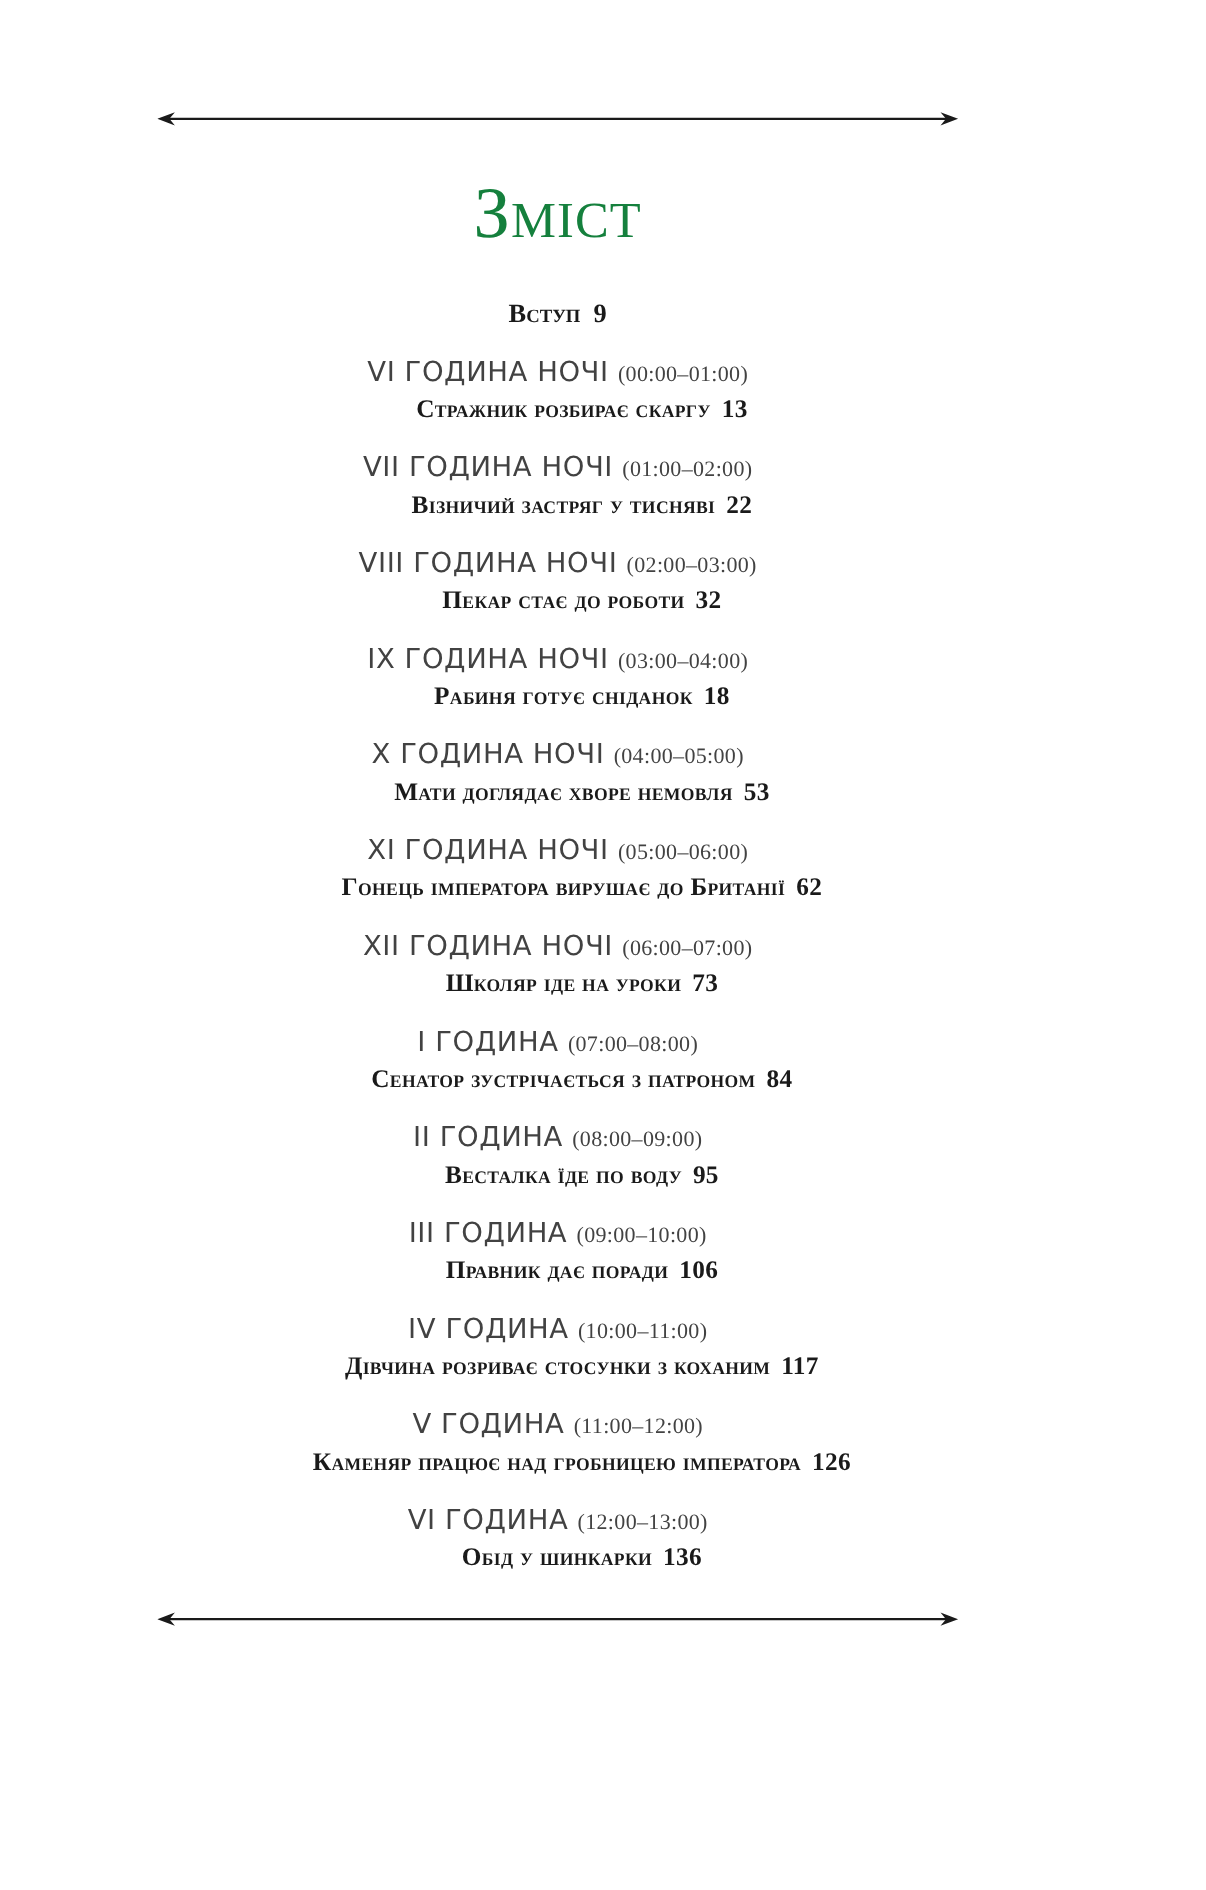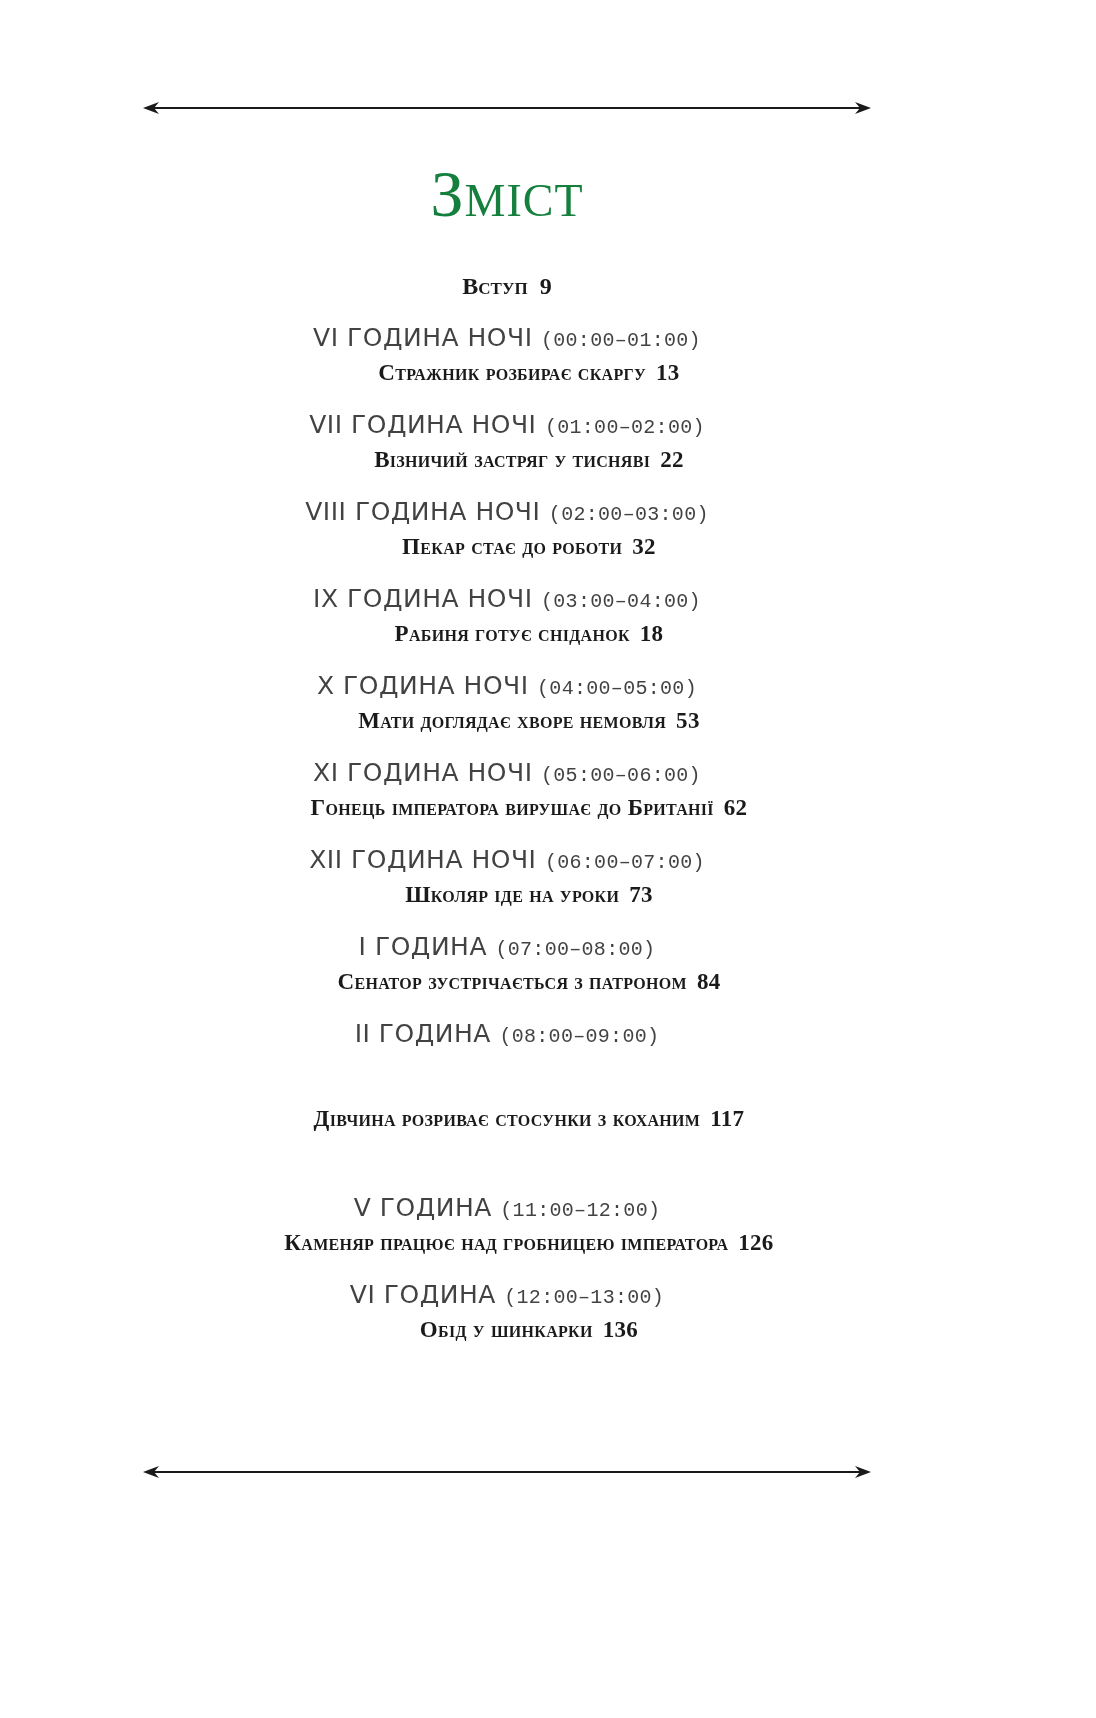--- a/index.html
+++ b/index.html
@@ -71,21 +71,21 @@
     font-size: 25px;
     font-weight: normal;
     color: #333;
     font-family: "DejaVu Sans", sans-serif;
     letter-spacing: 0.5px;
     text-align: right;
   }
   .hour .hour-range {
     font-size: 20px;
     color: #333;
-    font-family: Liberation Mono, monospace;
+    font-family: Liberation Serif, serif;
     letter-spacing: 0.3px;
   }
   .chapter {
     font-family: "Liberation Serif", "DejaVu Serif", serif;
     font-weight: bold;
     font-size: 23px;
     font-variant: small-caps;
     line-height: 30px;
     color: #1a1a1a;
     letter-spacing: 0.3px;
@@ -159,24 +159,30 @@
     <div class="chapter"><span>Школяр іде на уроки</span><span class="page-num">73</span></div>
   </div>
 
   <div class="section">
     <div class="hour"><span class="hour-name thin">I ГОДИНА</span> <span class="hour-range thin">(07:00–08:00)</span></div>
     <div class="chapter"><span>Сенатор зустрічається з патроном</span><span class="page-num">84</span></div>
   </div>
 
   <div class="section">
     <div class="hour"><span class="hour-name thin">II ГОДИНА</span> <span class="hour-range thin">(08:00–09:00)</span></div>
-  </div>
-
-
-  <div class="section">
+    <div class="chapter"><span>Весталка їде по воду</span><span class="page-num">95</span></div>
+  </div>
+
+  <div class="section">
+    <div class="hour"><span class="hour-name thin">III ГОДИНА</span> <span class="hour-range thin">(09:00–10:00)</span></div>
+    <div class="chapter"><span>Правник дає поради</span><span class="page-num">106</span></div>
+  </div>
+
+  <div class="section">
+    <div class="hour"><span class="hour-name thin">IV ГОДИНА</span> <span class="hour-range thin">(10:00–11:00)</span></div>
     <div class="chapter"><span>Дівчина розриває стосунки з коханим</span><span class="page-num">117</span></div>
   </div>
 
   <div class="section">
     <div class="hour"><span class="hour-name thin">V ГОДИНА</span> <span class="hour-range thin">(11:00–12:00)</span></div>
     <div class="chapter"><span>Каменяр працює над гробницею імператора</span><span class="page-num">126</span></div>
   </div>
 
   <div class="section">
     <div class="hour"><span class="hour-name thin">VI ГОДИНА</span> <span class="hour-range thin">(12:00–13:00)</span></div>

